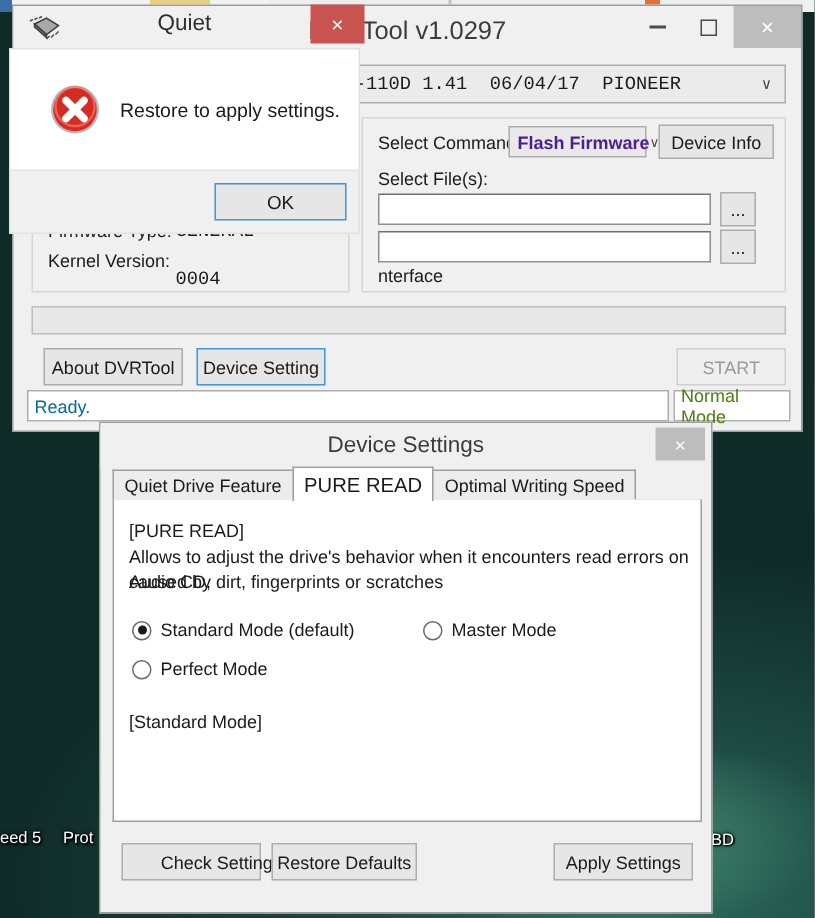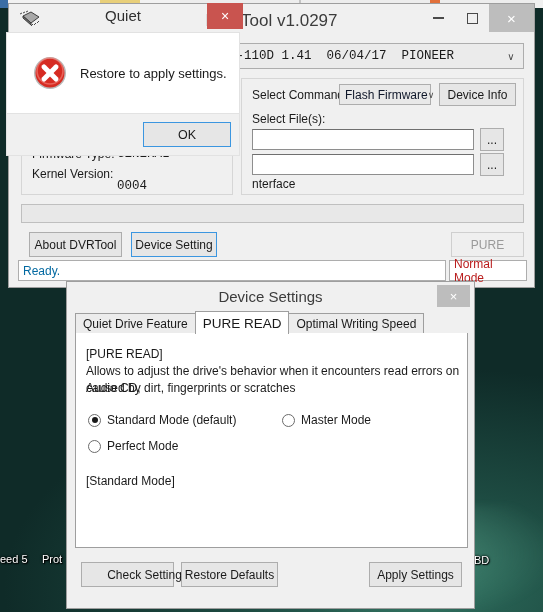--- a/index.html
+++ b/index.html
@@ -110,21 +110,21 @@
     font-family: "Liberation Mono", monospace;
     font-size: 12.5px; color: #1a1a1a; white-space: nowrap;
   }
 
   .plainlbl { position: absolute; font-size: 12px; color: #1a1a1a; white-space: nowrap; }
 
   .combo {
     position: absolute; background: #e9e9e9; border: 1px solid #adadad;
     display: flex; align-items: center; height: 21px;
   }
-  .combo .cv { flex: 1; padding-left: 5px; font-size: 12px; color: #0f172a; white-space: nowrap; }
+  .combo .cv { flex: 1; padding-left: 5px; font-size: 12px; color: #4c1d95; white-space: nowrap; font-weight: bold; }
   .combo .ca { width: 18px; text-align: center; font-size: 9px; color: #4a4a4a; }
 
   .btn {
     position: absolute;
     background: #e6e6e6;
     border: 1px solid #adadad;
     font-size: 12px; color: #1a1a1a;
     display: flex; align-items: center; justify-content: center;
     white-space: nowrap;
     font-family: "Liberation Sans", sans-serif;
@@ -149,21 +149,21 @@
   }
   .status-main {
     flex: 1; background: #ffffff; border: 1px solid #adadad;
     display: flex; align-items: center; padding-left: 4px;
     font-size: 12px; color: #0369a1;
   }
   .status-gap { width: 3px; }
   .status-mode {
     width: 78px; background: #ffffff; border: 1px solid #adadad;
     display: flex; align-items: center; padding-left: 4px;
-    font-size: 12px; color: #b91c1c;
+    font-size: 12px; color: #4d7c0f;
   }
 
   
   #devwin {
     left: 66px; top: 281px; width: 409px; height: 328px;
     border: 1px solid #9e9e9e;
     background: #f0f0f0;
   }
   #devwin .win-title { height: 30px; }
   #devwin .win-title .caption { line-height: 30px; font-size: 15px; }
@@ -335,21 +335,21 @@
     <div class="tbox" style="left:10px; top:75px; width:222px;"></div>
     <div class="btn" style="left:238px; top:74px; width:24px; height:23px;">...</div>
 
     <div class="plainlbl" style="left:10px; top:98px;">nterface</div>
   </div>
 
   <div class="progbar"></div>
 
   <div class="btn" style="left:20px; top:228px; width:93px; height:25px;">About DVRTool</div>
   <div class="btn focus" style="left:122px; top:228px; width:86px; height:25px;">Device Setting</div>
-  <div class="btn disabled" style="left:442px; top:228px; width:73px; height:25px;">PURE</div>
+  <div class="btn disabled" style="left:442px; top:228px; width:73px; height:25px;">START</div>
 
   <div class="statusbar">
     <div class="status-main">Ready.</div>
     <div class="status-gap"></div>
     <div class="status-mode">Normal Mode</div>
   </div>
 </div>
 
 <div class="win" id="devwin">
 

